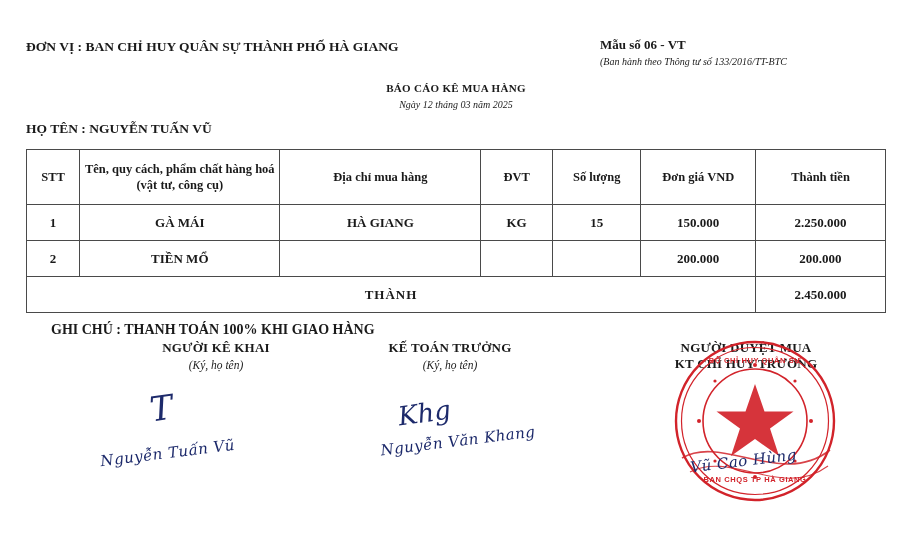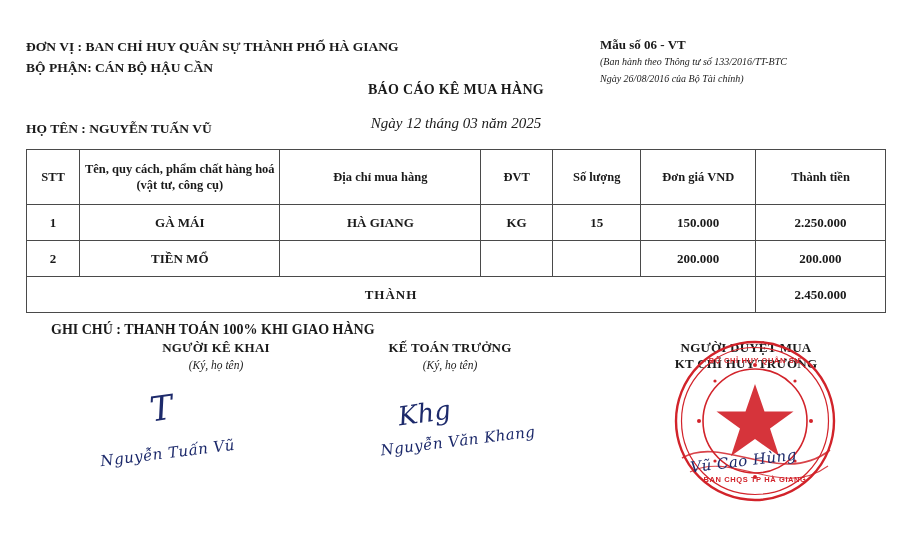--- a/index.html
+++ b/index.html
@@ -36,29 +36,29 @@
   .hdr-right .form-no { font-weight: bold; font-size: 13px; }
   .hdr-right .it { font-style: italic; font-size: 10px; }
 
   .title-block {
     position: absolute;
     left: 0; top: 82px;
     width: 912px;
     text-align: center;
   }
   .title-block .main-title {
-    font-size: 14px;
+    font-size: 11px;
     font-weight: bold;
     letter-spacing: .3px;
     text-align: center;
   }
   .title-block .sub-date {
-    font-size: 15px;
+    font-size: 10px;
     font-style: italic;
-    margin-top: 17px;
+    margin-top: 5px;
   }
 
   .person {
     position: absolute;
     left: 26px; top: 121px;
     font-size: 13.5px;
     font-weight: bold;
   }
 
   
@@ -167,27 +167,25 @@
   .stamp-txt-top { top: 18px; }
   .stamp-txt-bottom { bottom: 20px; }
 </style>
 </head>
 <body>
 
 <div class="page">
 
   <div class="hdr-left">
     <div>ĐƠN VỊ : BAN CHỈ HUY QUÂN SỰ THÀNH PHỐ HÀ GIANG</div>
-    <div>BỘ PHẬN: CÁN BỘ HẬU CẦN</div>
   </div>
 
   <div class="hdr-right">
     <div class="form-no">Mẫu số 06 - VT</div>
     <div class="it">(Ban hành theo Thông tư số 133/2016/TT-BTC</div>
-    <div class="it">Ngày 26/08/2016 của Bộ Tài chính)</div>
   </div>
 
   <div class="title-block">
     <div class="main-title">BÁO CÁO KÊ MUA HÀNG</div>
     <div class="sub-date">Ngày 12 tháng 03 năm 2025</div>
   </div>
 
   <div class="person">HỌ TÊN :  NGUYỄN TUẤN VŨ</div>
 
   <table class="report">

